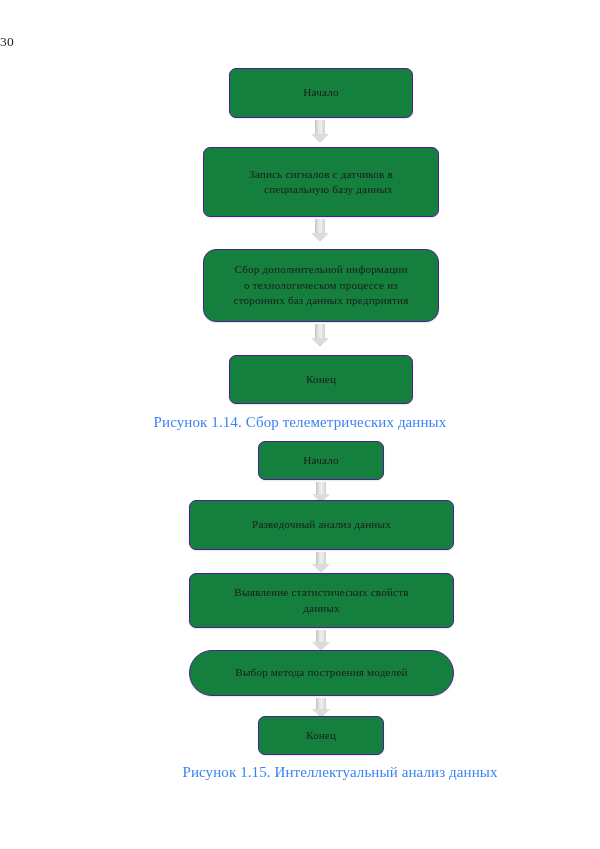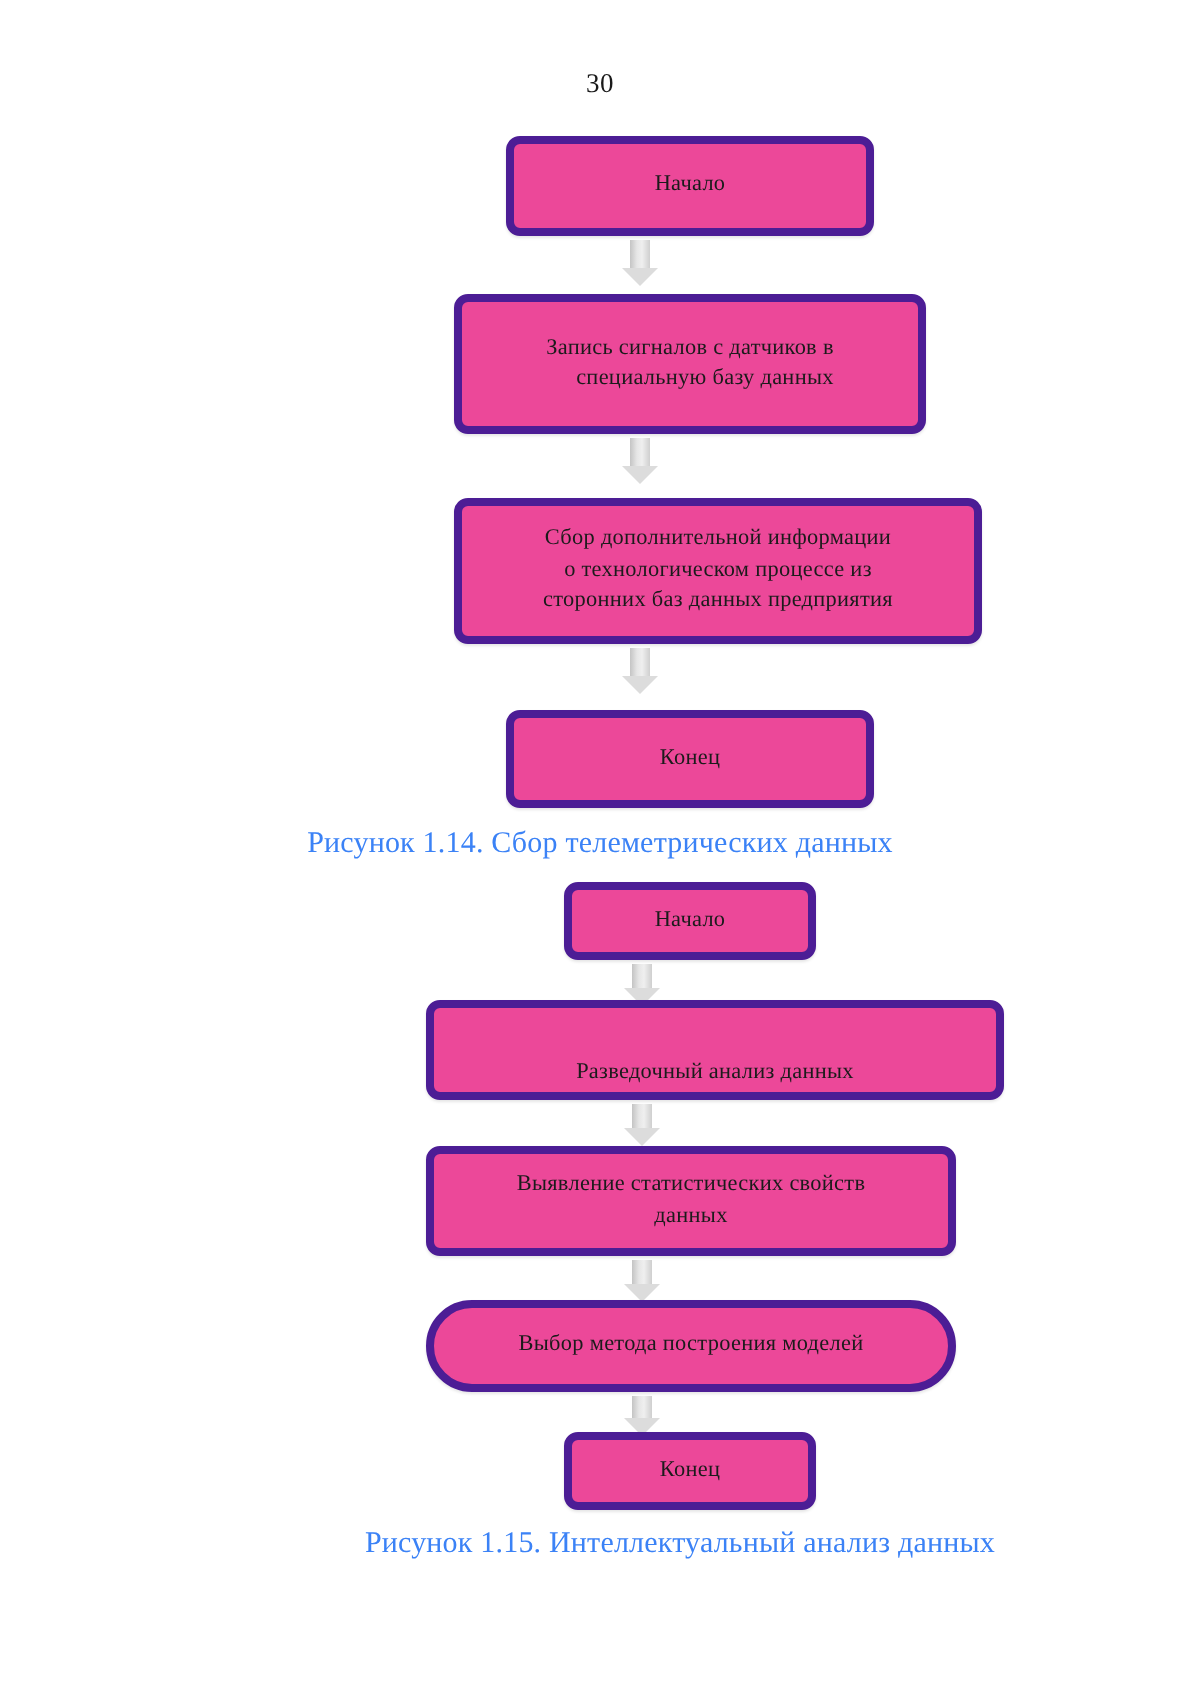--- a/index.html
+++ b/index.html
@@ -19,42 +19,40 @@
     position: absolute;
     left: 0; top: 0;
     width: 600px;
     height: 849px;
   }
   .page-number {
     position: absolute;
     top: 34px;
     left: 0;
     width: 600px;
-    text-align: center;
     font-size: 13.5px;
     letter-spacing: 0.2px;
   }
 
   
   .node {
     position: absolute;
     box-sizing: border-box;
-    background: #ec4899;
-    border: 4px solid #4c1d95;
+    background: #15803d;
+    border: 1px solid #4c1d95;
     border-radius: 7px;
     display: flex;
     align-items: center;
     justify-content: center;
     text-align: center;
     font-size: 11.2px;
     line-height: 1.38;
     color: #1b1b1b;
     box-shadow: 0 1px 1.5px rgba(0,0,0,0.10);
     padding: 2px 6px;
-    margin-left: 24px;
   }
   .node .node-text {
     display: block;
     white-space: pre-line;
     letter-spacing: 0.15px;
   }
 
   
   .arrow {
     position: absolute;
@@ -108,21 +106,21 @@
     <div class="node" style="left:203px; top:147px; width:236px; height:70px;text-align:right;">
       <span class="node-text">Запись сигналов с датчиков в
 специальную базу данных</span>
     </div>
 
     <div class="arrow" style="left:311px; top:219px; height:23px;">
       <div class="shaft" style="height:14px;"></div>
       <div class="head" style="top:14px;"></div>
     </div>
 
-    <div class="node" style="left:203px; top:249px; width:264px; height:73px;">
+    <div class="node" style="left:203px; top:249px; width:236px; height:73px;border-radius:13px;">
       <span class="node-text">Сбор дополнительной информации
 о технологическом процессе из
 сторонних баз данных предприятия</span>
     </div>
 
     <div class="arrow" style="left:311px; top:324px; height:23px;">
       <div class="shaft" style="height:14px;"></div>
       <div class="head" style="top:14px;"></div>
     </div>
 
@@ -137,21 +135,21 @@
 
     <div class="node" style="left:258px; top:441px; width:126px; height:39px;">
       <span class="node-text">Начало</span>
     </div>
 
     <div class="arrow" style="left:312px; top:482px; height:21px;">
       <div class="shaft" style="height:12px;"></div>
       <div class="head" style="top:12px;"></div>
     </div>
 
-    <div class="node" style="left:189px; top:500px; width:289px; height:50px;align-items:flex-end;">
+    <div class="node" style="left:189px; top:500px; width:265px; height:50px;">
       <span class="node-text">Разведочный анализ данных</span>
     </div>
 
     <div class="arrow" style="left:312px; top:552px; height:21px;">
       <div class="shaft" style="height:12px;"></div>
       <div class="head" style="top:12px;"></div>
     </div>
 
     <div class="node" style="left:189px; top:573px; width:265px; height:55px;">
       <span class="node-text">Выявление статистических свойств

